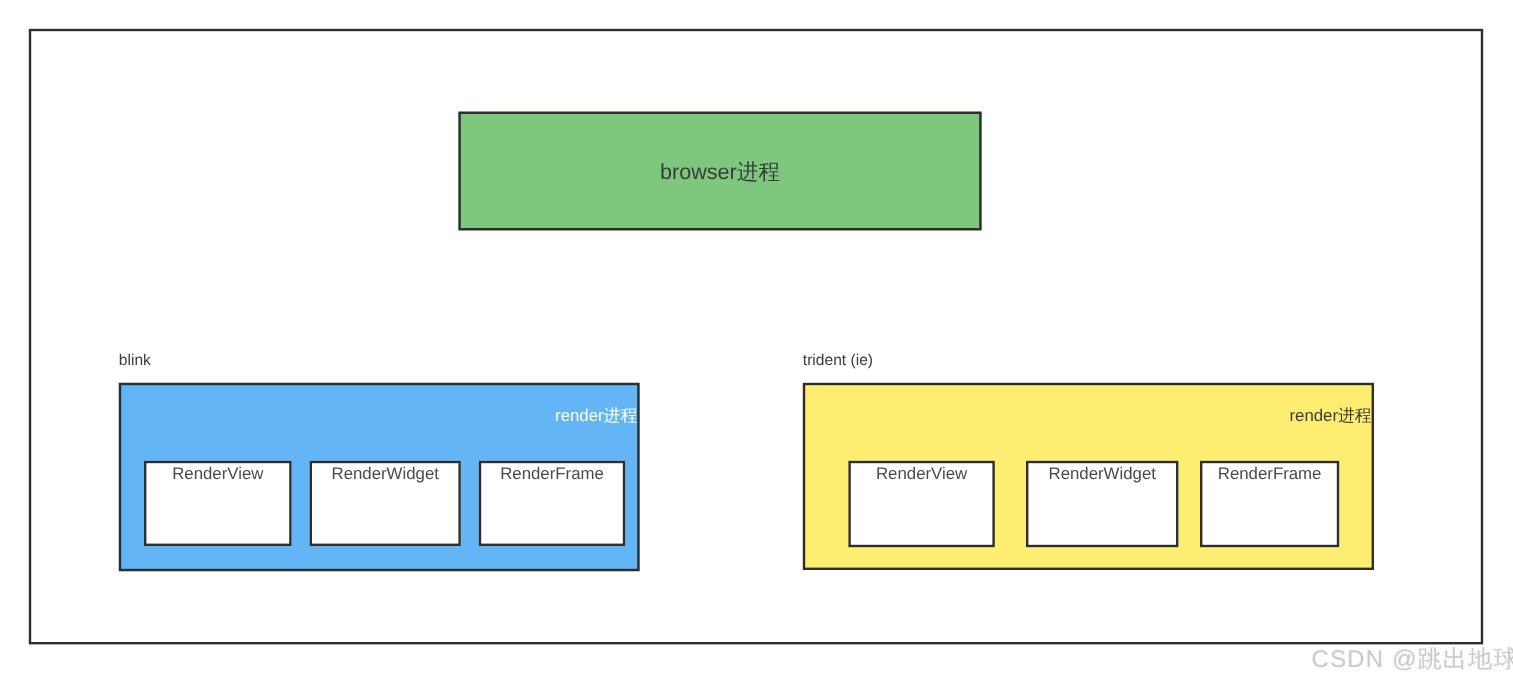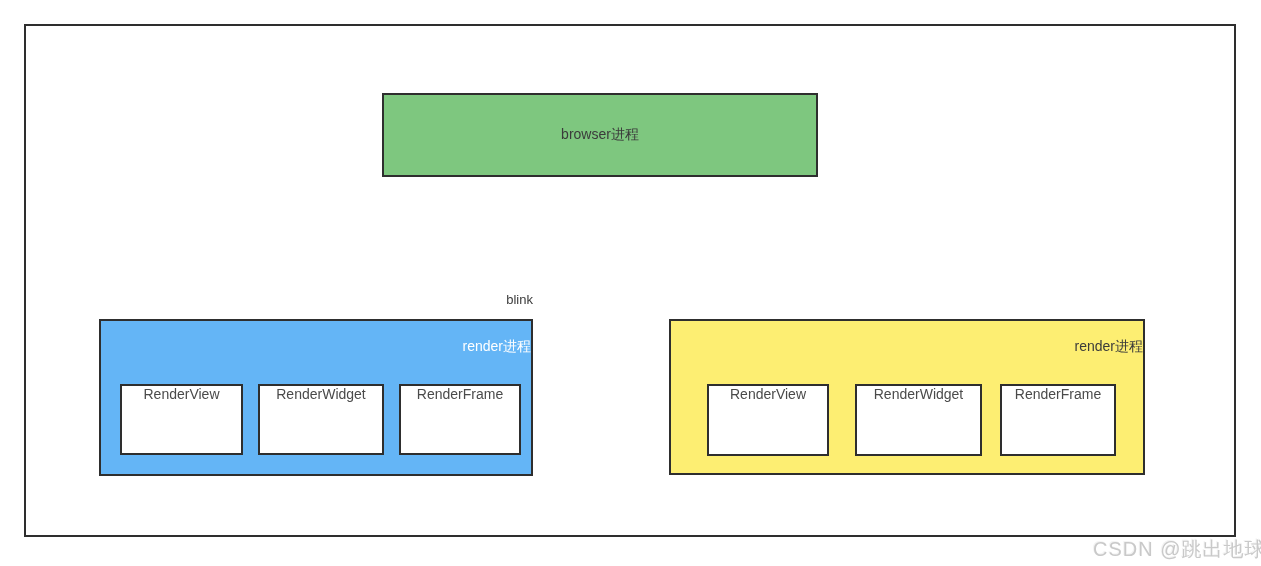--- a/index.html
+++ b/index.html
@@ -32,31 +32,31 @@
     border: 2px solid #2e2e2e;
     box-sizing: border-box;
     display: flex;
     align-items: center;
     justify-content: center;
   }
   .browser-box {
     left: 382px;
     top: 93px;
     width: 436px;
-    height: 84px;
+    height: 99px;
     background: #7ec77f;
     color: #3b3b3b;
-    font-size: 14px;
+    font-size: 18px;
   }
   .engine-label {
     position: absolute;
     top: 291px;
     height: 18px;
     line-height: 18px;
-    text-align: right;
+    text-align: left;
     color: #3c3c3c;
     font-size: 13px;
   }
   .engine-label.blink  { left: 99px;  width: 434px; }
   .engine-label.trident{ left: 669px; width: 476px; }
   .render-box {
     position: absolute;
     top: 319px;
     border: 2px solid #2e2e2e;
     box-sizing: border-box;
@@ -132,20 +132,21 @@
       <span>RenderView</span>
     </div>
     <div class="child-box c1">
       <span>RenderWidget</span>
     </div>
     <div class="child-box c2">
       <span>RenderFrame</span>
     </div>
   </div>
 
+  <div class="engine-label trident">trident (ie)</div>
 
   <div class="render-box trident">
     <div class="render-title">render进程</div>
     <div class="child-box c0">
       <span>RenderView</span>
     </div>
     <div class="child-box c1">
       <span>RenderWidget</span>
     </div>
     <div class="child-box c2">

